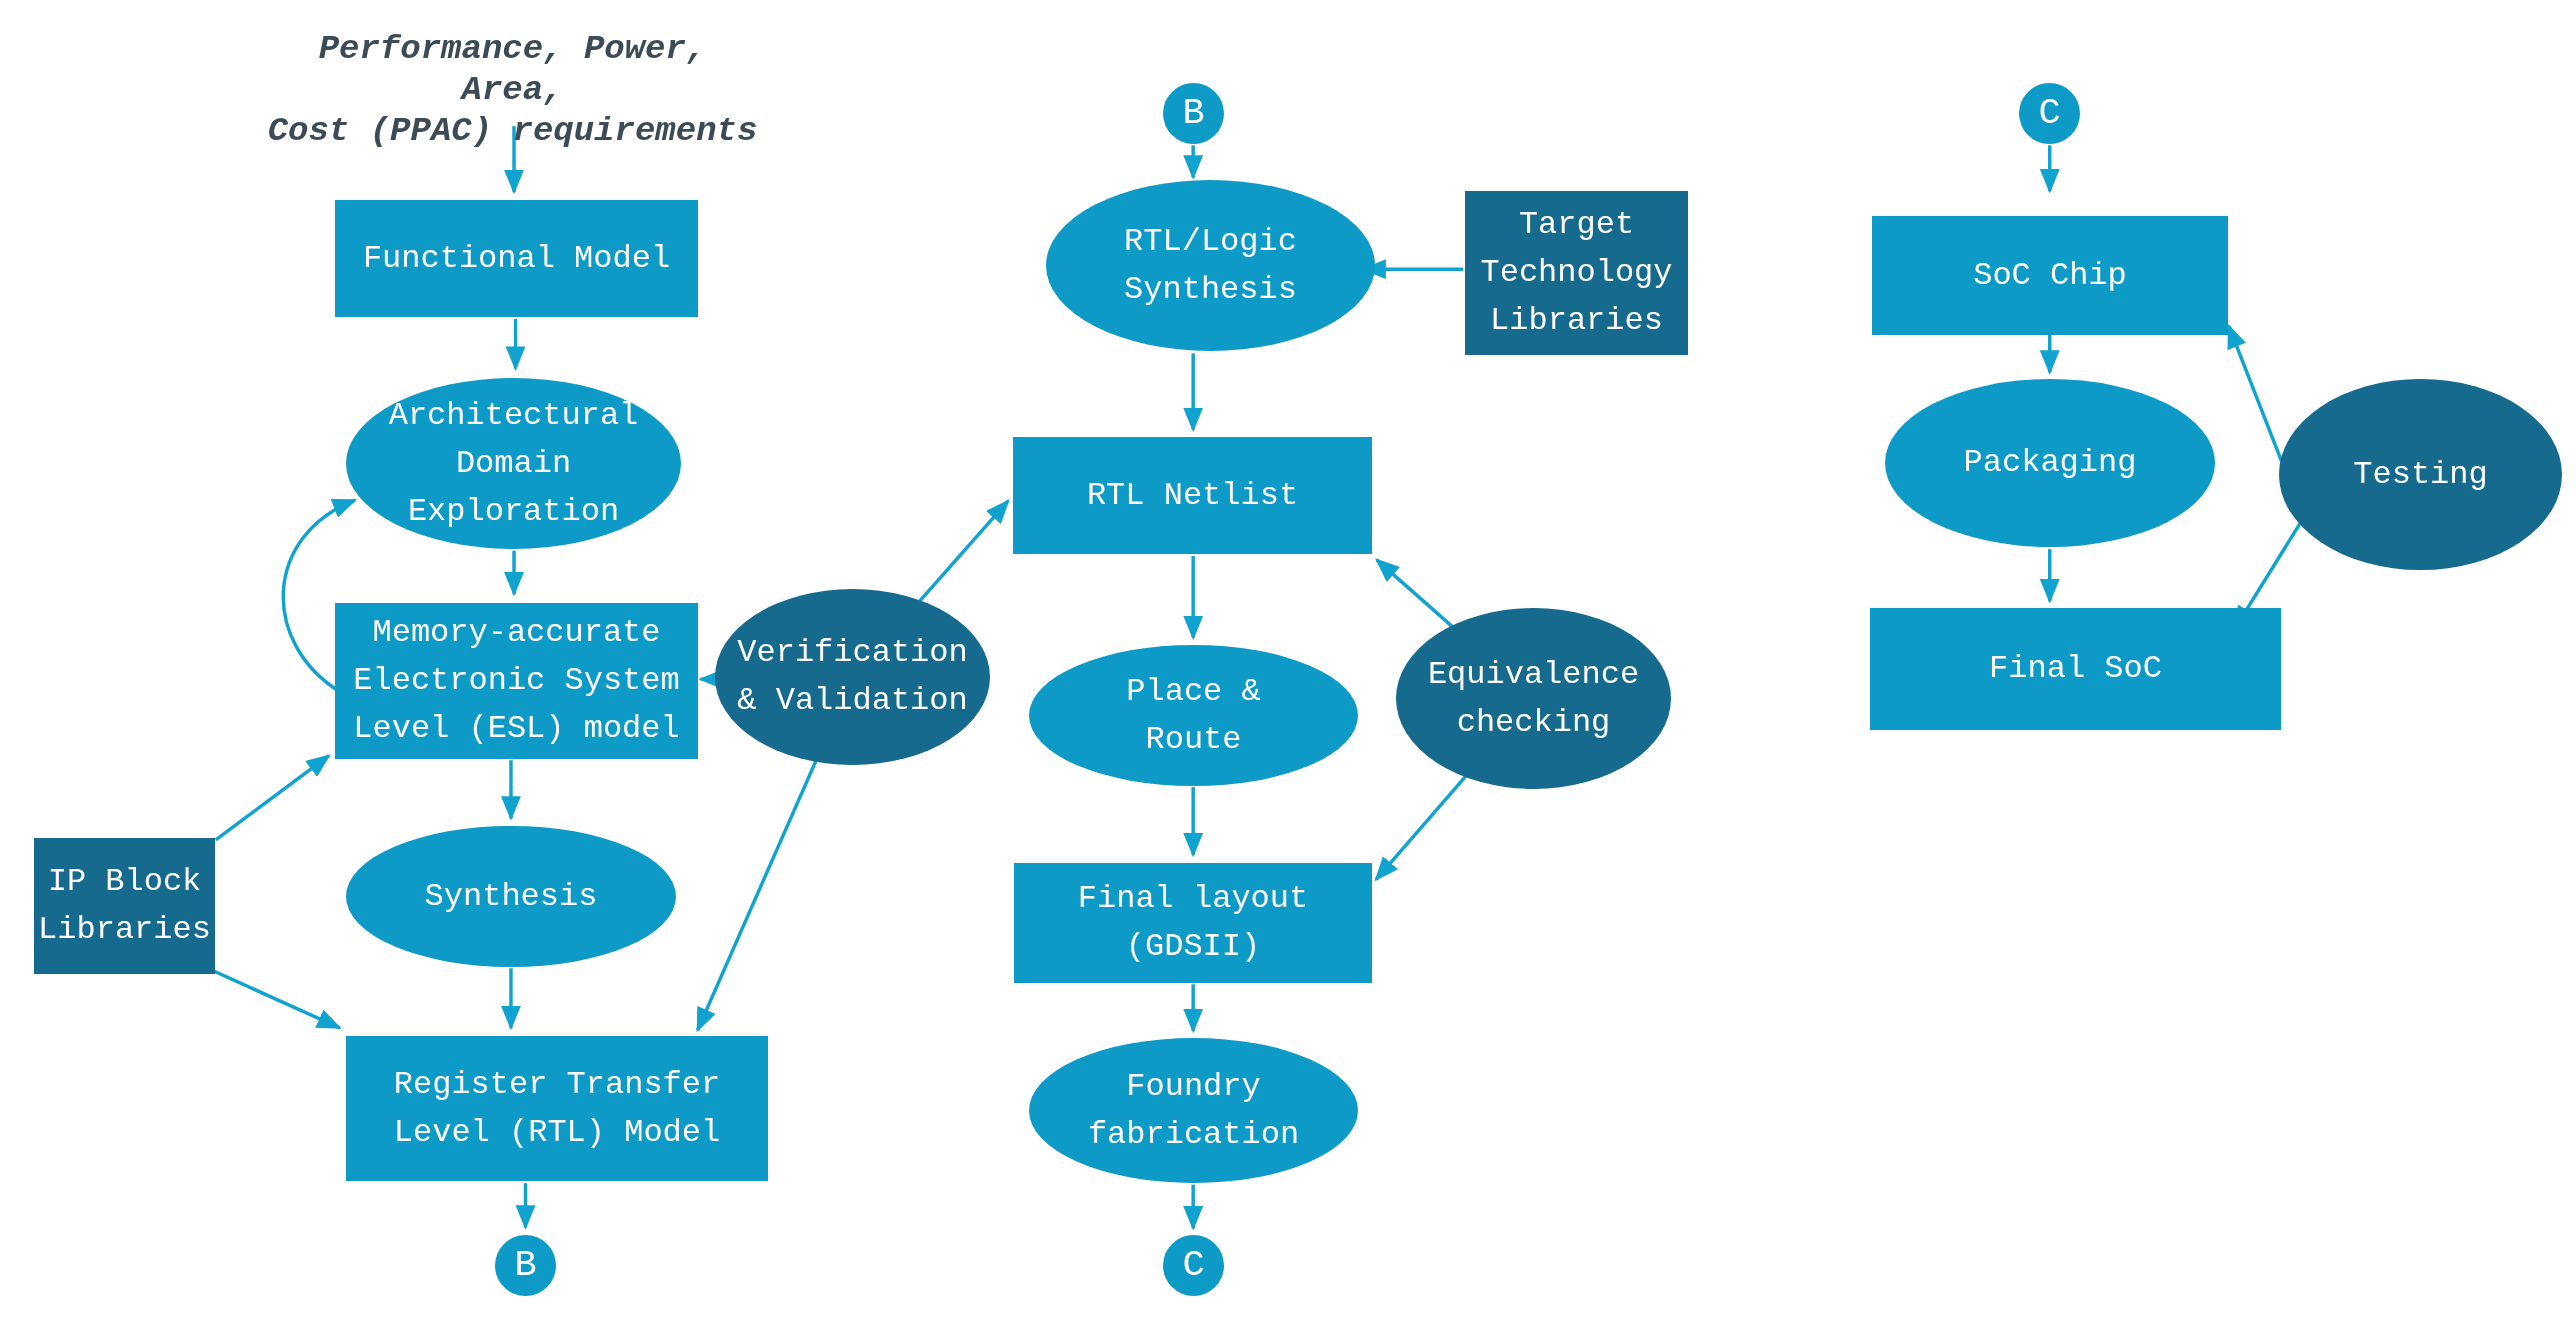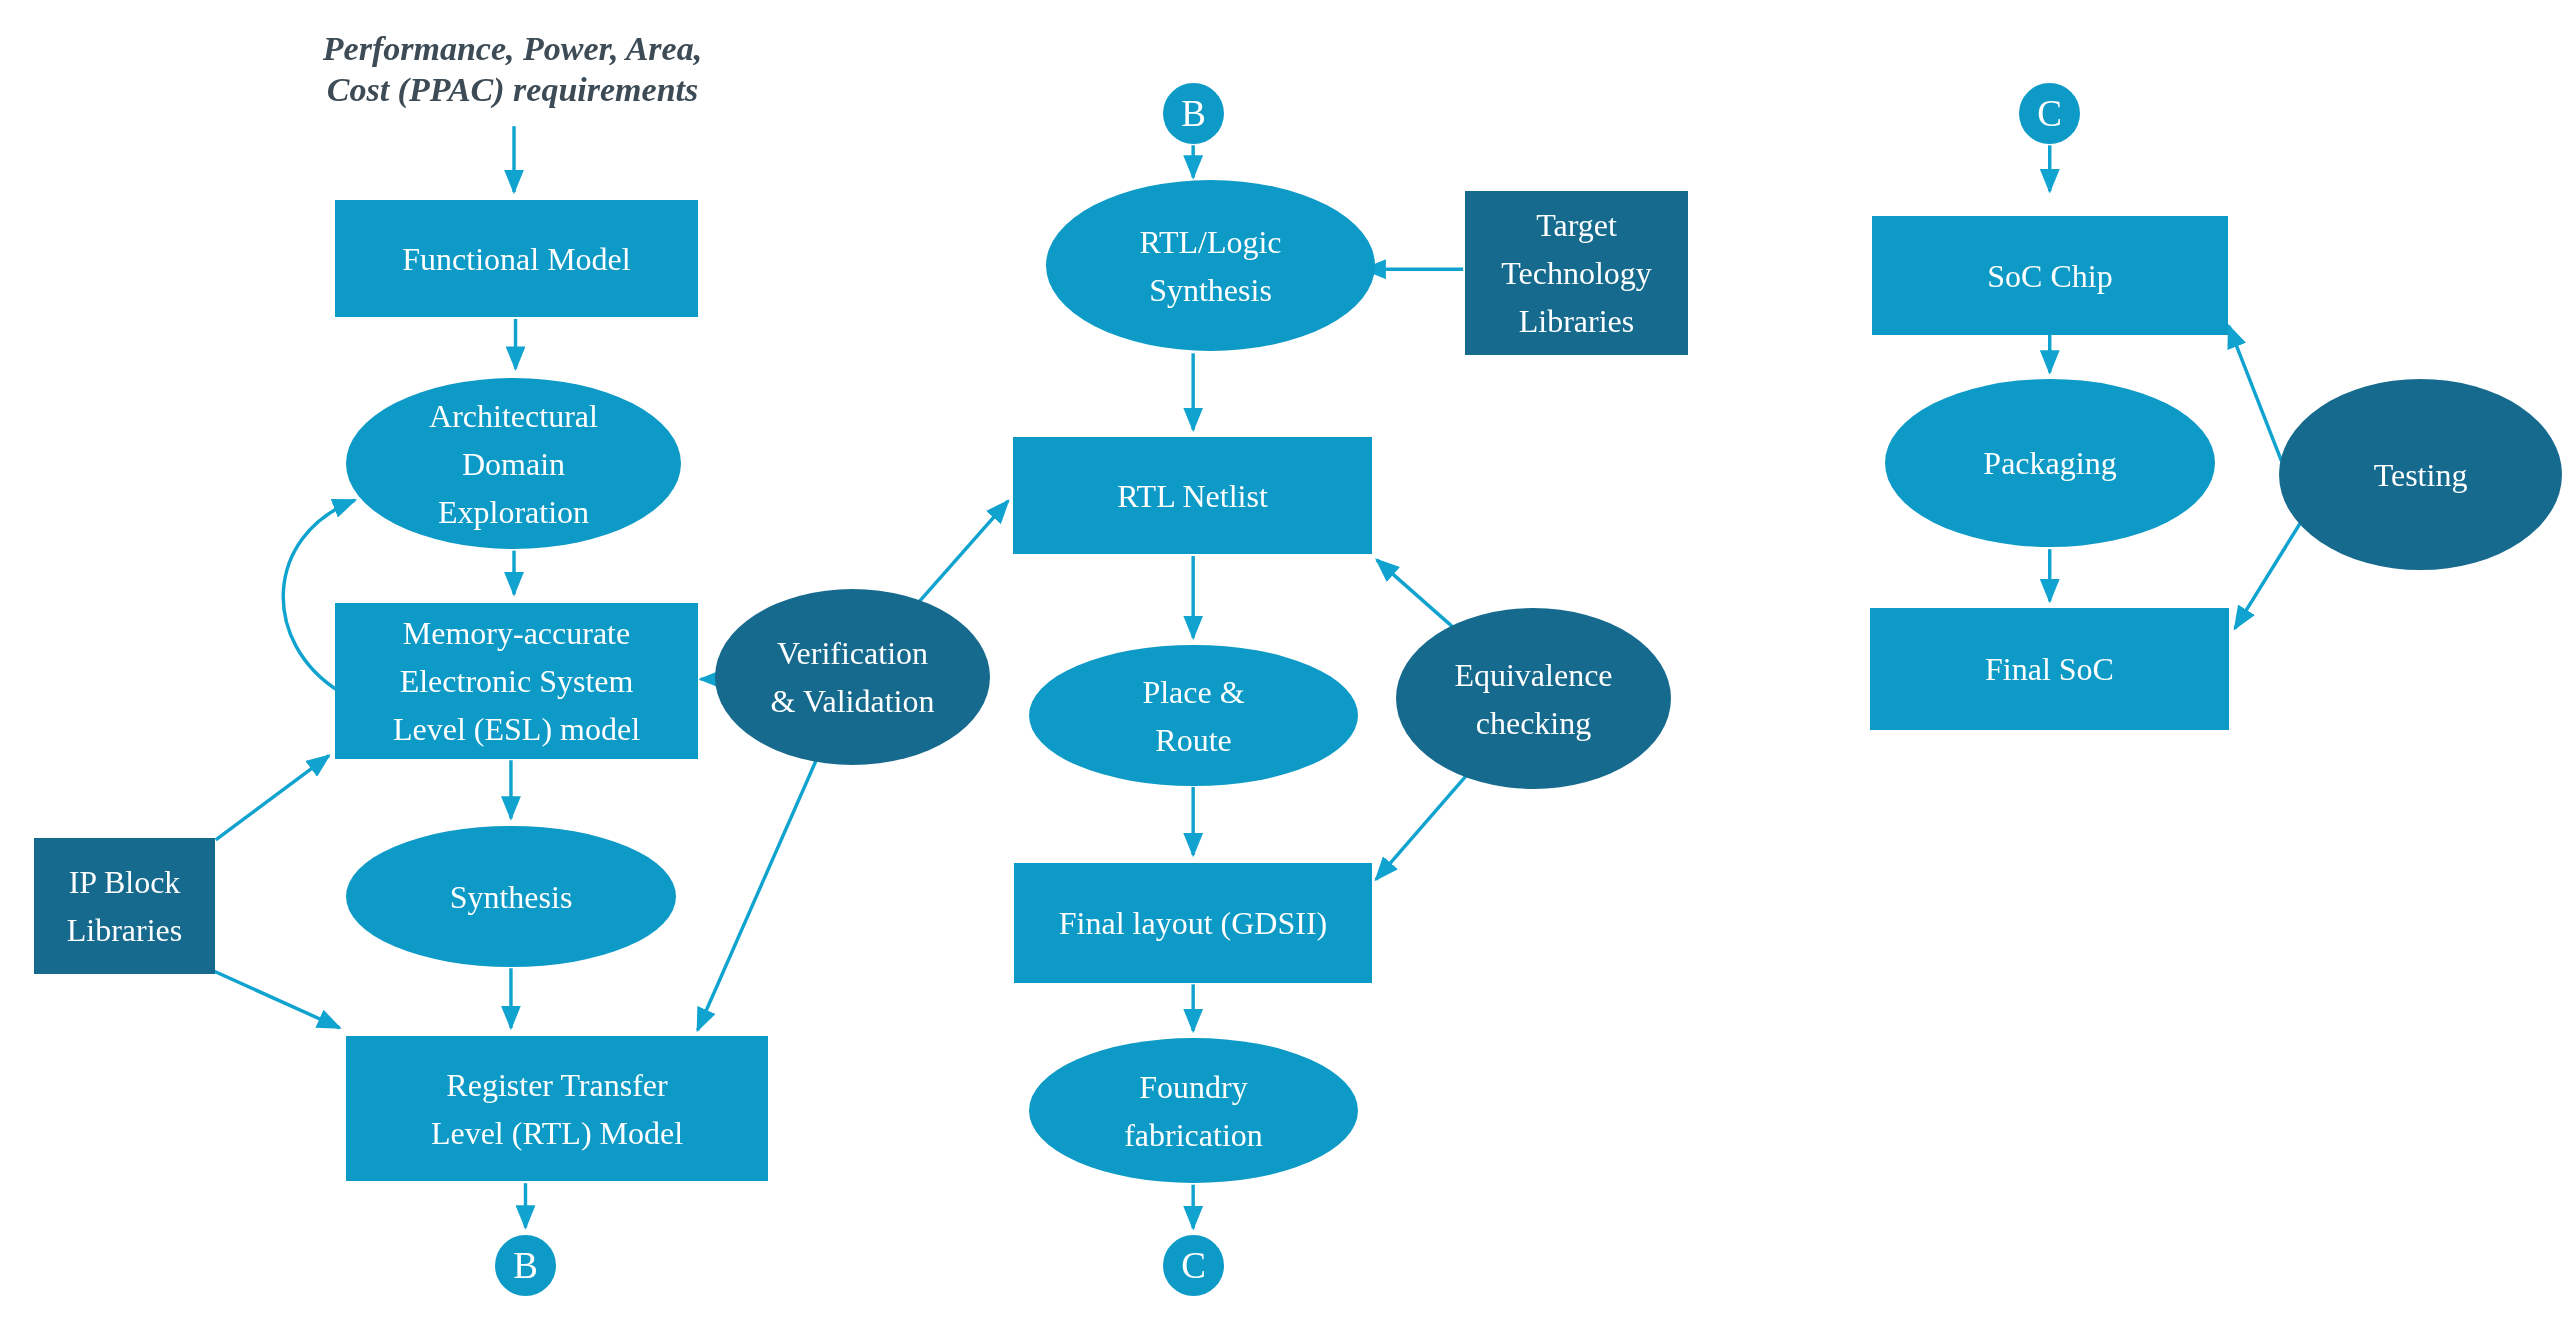--- a/index.html
+++ b/index.html
@@ -7,21 +7,21 @@
     --node-fill-dark:#166a8e;
     --arrow:#10a3cf;
     --node-text:#ffffff;
     --annotation-text:#3c4b55;
     --background:#ffffff;
   }
   html,body{margin:0;padding:0;background:var(--background);}
   .canvas{
     position:relative;width:2576px;height:1330px;
     background:var(--background);
-    font-family:Liberation Serif, serif;
+    font-family:Liberation Mono, monospace;
     overflow:hidden;
   }
   .arrow-layer{position:absolute;left:0;top:0;z-index:0;}
   .edge{stroke:var(--arrow);stroke-width:4.5;fill:none;}
   .arrowhead-shape{fill:var(--arrow);}
   .node{
     position:absolute;z-index:1;
     display:flex;align-items:center;justify-content:center;
     text-align:center;color:var(--node-text);
     font-size:32px;line-height:1.5;white-space:pre-line;
@@ -169,18 +169,18 @@
   </div>
 
   <div class="node light ellipse" style="left:1885px;top:379px;width:330px;height:168px;">
     <span>Packaging</span>
   </div>
 
   <div class="node dark ellipse" style="left:2279px;top:379px;width:283px;height:191px;">
     <span>Testing</span>
   </div>
 
-  <div class="node light" style="left:1870px;top:608px;width:359px;height:122px;">
+  <div class="node light" style="left:1870px;top:608px;width:411px;height:122px;">
     <span>Final SoC</span>
   </div>
 
 </div>
 
 
 </body></html>

